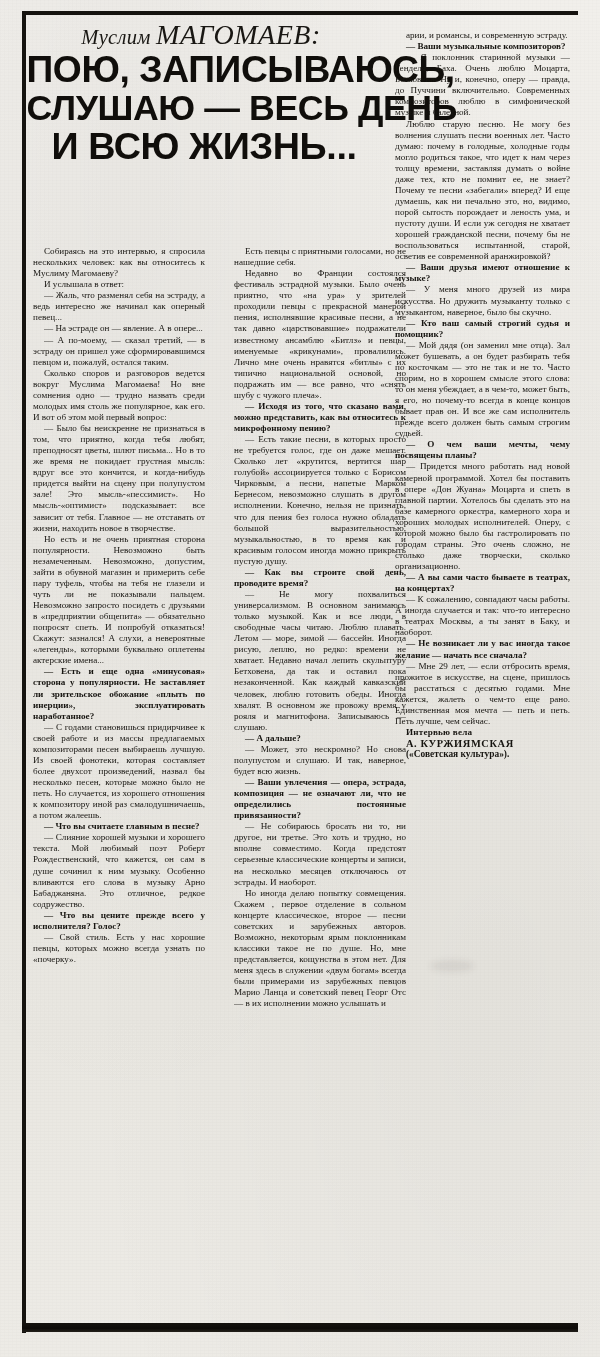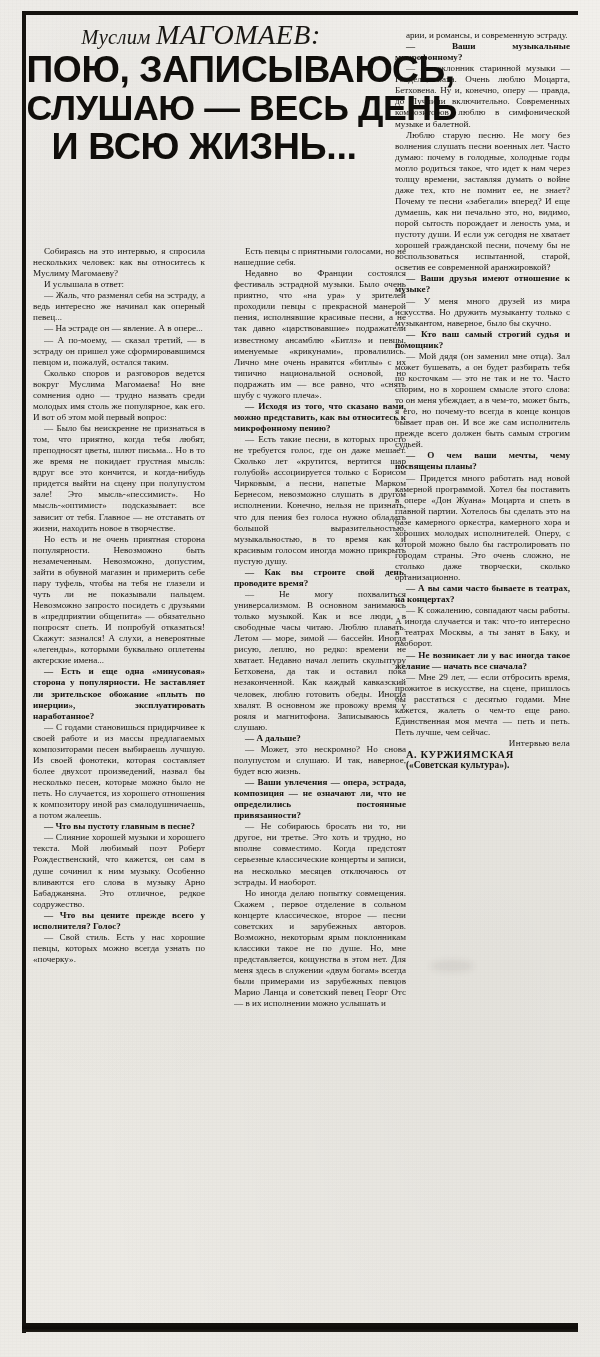--- a/index.html
+++ b/index.html
@@ -133,22 +133,21 @@
 
   #col1 { left: 0px;   width: 172px; }
   #col2 { left: 181px; width: 172px; margin-left: 20px; }
   #col3 { left: 362px; width: 175px; top: -216px; }
 
   
   #col3 { top: -216px; }
 
   .sign {
     margin-top: 4px;
-    text-align: right;
-    font-weight: 400;
+    font-weight: 700;
     text-indent: 0;
     letter-spacing: .2px;
   }
   .author {
     margin-top: 6px;
     text-align: left;
     font-weight: 700;
     font-size: 10.4px;
     letter-spacing: .6px;
     text-indent: 0;
@@ -201,21 +200,21 @@
       <p>Собираясь на это интервью, я спросила нескольких человек: как вы относитесь к Муслиму Магомаеву?</p>
       <p>И услышала в ответ:</p>
       <p>— Жаль, что разменял себя на эстраду, а ведь интересно же начинал как оперный певец...</p>
       <p>— На эстраде он — явление. А в опере...</p>
       <p>— А по-моему, — сказал третий, — в эстраду он пришел уже сформировавшимся певцом и, пожалуй, остался таким.</p>
       <p>Сколько споров и разговоров ведется вокруг Муслима Магомаева! Но вне сомнения одно — трудно назвать среди молодых имя столь же популярное, как его. И вот об этом мой первый вопрос:</p>
       <p>— Было бы неискренне не признаться в том, что приятно, когда тебя любят, преподносят цветы, шлют письма... Но в то же время не покидает грустная мысль: вдруг все это кончится, и когда-нибудь придется выйти на сцену при полупустом зале! Это мысль-«пессимист». Но мысль-«оптимист» подсказывает: все зависит от тебя. Главное — не отставать от жизни, находить новое в творчестве.</p>
       <p>Но есть и не очень приятная сторона популярности. Невозможно быть незамеченным. Невозможно, допустим, зайти в обувной магазин и примерить себе пару туфель, чтобы на тебя не глазели и чуть ли не показывали пальцем. Невозможно запросто посидеть с друзьями в «предприятии общепита» — обязательно попросят спеть. И попробуй отказаться! Скажут: зазнался! А слухи, а невероятные «легенды», которыми буквально оплетены актерские имена...</p>
       <p class="q">— Есть и еще одна «минусовая» сторона у популярности. Не заставляет ли зрительское обожание «плыть по инерции», эксплуатировать наработанное?</p>
       <p>— С годами становишься придирчивее к своей работе и из массы предлагаемых композиторами песен выбираешь лучшую. Из своей фонотеки, которая составляет более двухсот произведений, назвал бы несколько песен, которые можно было не петь. Но случается, из хорошего отношения к композитору иной раз смалодушничаешь, а потом жалеешь.</p>
-      <p class="q">— Что вы пустоту главным в песне?</p>
+      <p class="q">— Что вы считаете главным в песне?</p>
       <p>— Слияние хорошей музыки и хорошего текста. Мой любимый поэт Роберт Рождественский, что кажется, он сам в душе сочинил к ним музыку. Особенно вливаются его слова в музыку Арно Бабаджаняна. Это отличное, редкое содружество.</p>
       <p class="q">— Что вы цените прежде всего у исполнителя? Голос?</p>
       <p>— Свой стиль. Есть у нас хорошие певцы, которых можно всегда узнать по «почерку».</p>
     </div>
 
     <div class="col" id="col2">
       <p>Есть певцы с приятными голосами, но не нашедшие себя.</p>
       <p>Недавно во Франции состоялся фестиваль эстрадной музыки. Было очень приятно, что «на ура» у зрителей проходили певцы с прекрасной манерой пения, исполнявшие красивые песни, а не так давно «царствовавшие» подражатели известному ансамблю «Битлз» и певцы, именуемые «крикунами», провалились. Лично мне очень нравятся «битлы» с их типично национальной основой, но подражать им — все равно, что «снять шубу с чужого плеча».</p>
       <p class="q">— Исходя из того, что сказано вами, можно представить, как вы относитесь к микрофонному пению?</p>
       <p>— Есть такие песни, в которых просто не требуется голос, где он даже мешает. Сколько лет «крутится, вертится шар голубой» ассоциируется только с Борисом Чирковым, а песни, напетые Марком Бернесом, невозможно слушать в другом исполнении. Конечно, нельзя не признать, что для пения без голоса нужно обладать большой выразительностью, музыкальностью, в то время как и красивым голосом иногда можно прикрыть пустую душу.</p>
@@ -223,21 +222,21 @@
       <p>— Не могу похвалиться универсализмом. В основном занимаюсь только музыкой. Как и все люди, в свободные часы читаю. Люблю плавать. Летом — море, зимой — бассейн. Иногда рисую, леплю, но редко: времени не хватает. Недавно начал лепить скульптуру Бетховена, да так и оставил пока незаконченной. Как каждый кавказский человек, люблю готовить обеды. Иногда хвалят. В основном же провожу время у рояля и магнитофона. Записываюсь — слушаю.</p>
       <p class="q">— А дальше?</p>
       <p>— Может, это нескромно? Но снова полупустом и слушаю. И так, наверное, будет всю жизнь.</p>
       <p class="q">— Ваши увлечения — опера, эстрада, композиция — не означают ли, что не определились постоянные привязанности?</p>
       <p>— Не собираюсь бросать ни то, ни другое, ни третье. Это хоть и трудно, но вполне совместимо. Когда предстоят серьезные классические концерты и записи, на несколько месяцев отключаюсь от эстрады. И наоборот.</p>
       <p>Но иногда делаю попытку совмещения. Скажем , первое отделение в сольном концерте классическое, второе — песни советских и зарубежных авторов. Возможно, некоторым ярым поклонникам классики такое не по душе. Но, мне представляется, кощунства в этом нет. Для меня здесь в служении «двум богам» всегда были примерами из зарубежных певцов Марио Ланца и советский певец Георг Отс — в их исполнении можно услышать и</p>
     </div>
 
     <div class="col" id="col3">
       <p>арии, и романсы, и современную эстраду.</p>
-      <p class="q">— Ваши музыкальные микрофонному?</p>
+      <p class="q">— Ваши музыкальные композиторов?</p>
       <p>— Я поклонник старинной музыки — Генделя, Баха. Очень люблю Моцарта, Бетховена. Ну и, конечно, оперу — правда, до Пуччини включительно. Современных композиторов люблю в симфонической музыке и балетной.</p>
       <p>Люблю старую песню. Не могу без волнения слушать песни военных лет. Часто думаю: почему в голодные, холодные годы могло родиться такое, что идет к нам через толщу времени, заставляя думать о войне даже тех, кто не помнит ее, не знает? Почему те песни «забегали» вперед? И еще думаешь, как ни печально это, но, видимо, порой сытость порождает и леность ума, и пустоту души. И если уж сегодня не хватает хорошей гражданской песни, почему бы не воспользоваться испытанной, старой, осветив ее современной аранжировкой?</p>
       <p class="q">— Ваши друзья имеют отношение к музыке?</p>
       <p>— У меня много друзей из мира искусства. Но дружить музыканту только с музыкантом, наверное, было бы скучно.</p>
       <p class="q">— Кто ваш самый строгий судья и помощник?</p>
       <p>— Мой дядя (он заменил мне отца). Зал может бушевать, а он будет разбирать тебя по косточкам — это не так и не то. Часто спорим, но в хорошем смысле этого слова: то он меня убеждает, а в чем-то, может быть, я его, но почему-то всегда в конце концов бывает прав он. И все же сам исполнитель прежде всего должен быть самым строгим судьей.</p>
       <p class="q">— О чем ваши мечты, чему посвящены планы?</p>
       <p>— Придется много работать над новой камерной программой. Хотел бы поставить в опере «Дон Жуана» Моцарта и спеть в главной партии. Хотелось бы сделать это на базе камерного оркестра, камерного хора и хороших молодых исполнителей. Оперу, с которой можно было бы гастролировать по городам страны. Это очень сложно, не столько даже творчески, сколько организационно.</p>
       <p class="q">— А вы сами часто бываете в театрах, на концертах?</p>
       <p>— К сожалению, совпадают часы работы. А иногда случается и так: что-то интересно в театрах Москвы, а ты занят в Баку, и наоборот.</p>

